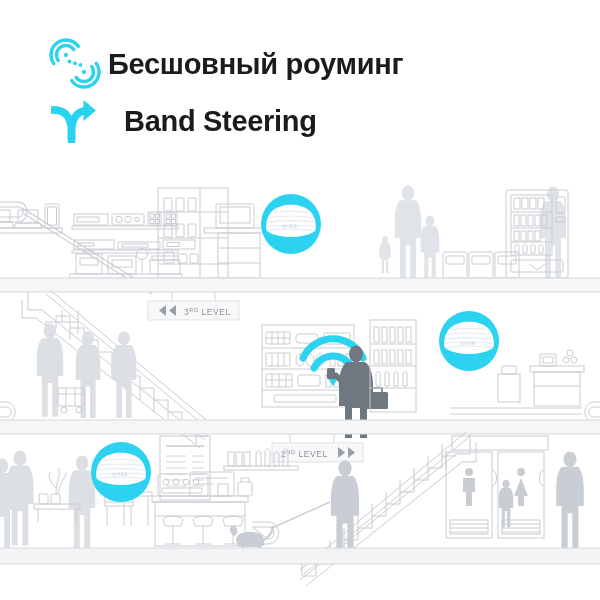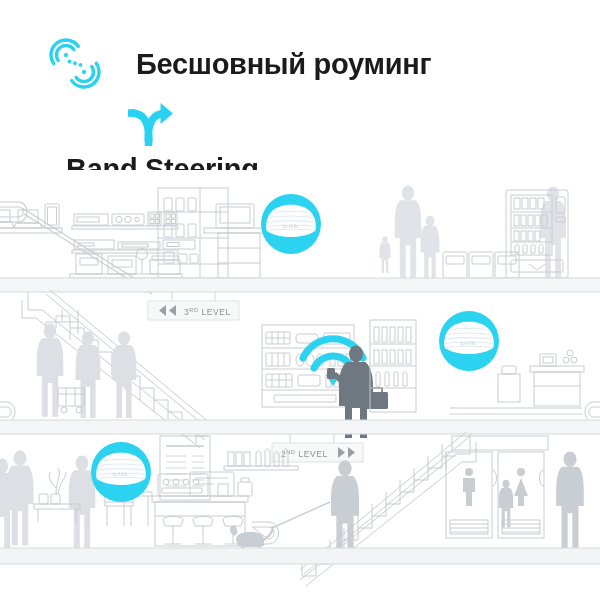--- a/index.html
+++ b/index.html
@@ -8,22 +8,22 @@
   #stage{position:relative;width:600px;height:600px;background:#ffffff;}
 
   
   .header{position:absolute;left:0;top:0;width:600px;height:170px;background:#fff;}
   .feature-row{position:absolute;display:flex;align-items:center;}
   .feature-icon{width:58px;height:52px;flex:0 0 58px;display:flex;
                 align-items:center;justify-content:center;}
   .feature-label{font-size:30px;font-weight:700;color:#1b1b1b;
                  letter-spacing:-0.3px;white-space:nowrap;}
   #row-roaming{left:46px;top:38px;}
-  #row-roaming .feature-label{font-size:29px;margin-left:32px;}
-  #row-band{left:46px;top:95px;flex-direction:column;}
+  #row-roaming .feature-label{font-size:29px;margin-left:4px;}
+  #row-band{left:46px;top:95px;}
   #row-band .feature-label{font-size:29px;margin-left:20px;}
 
   
   .illo{position:absolute;left:0;top:170px;width:600px;height:430px;
         background:#ffffff;overflow:hidden;}
   .illo svg{display:block;}
 
   .lvl-sign-text{font-size:8.5px;fill:#8e9196;font-family:"Liberation Sans",sans-serif;
                  letter-spacing:0.6px;}
   .lvl-sup{font-size:5.5px;}

